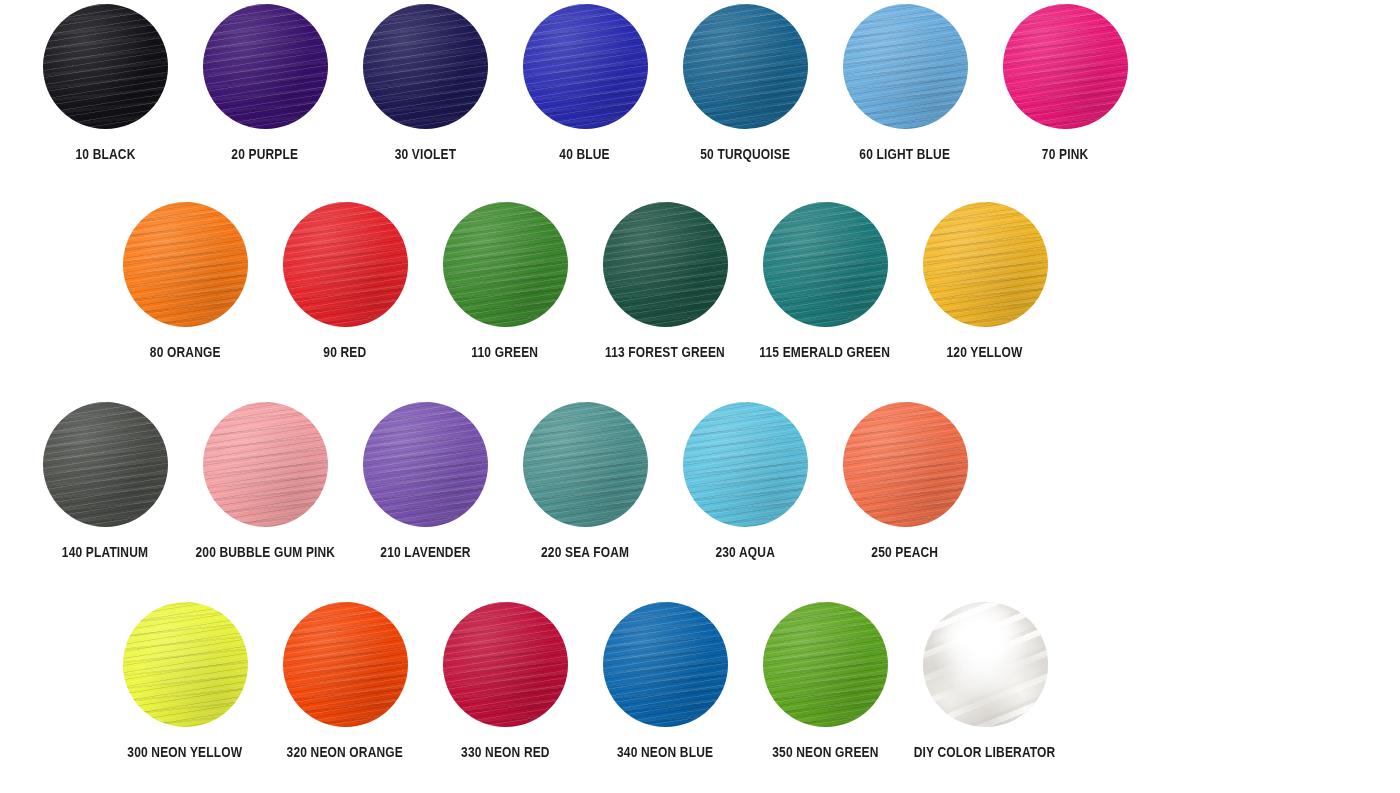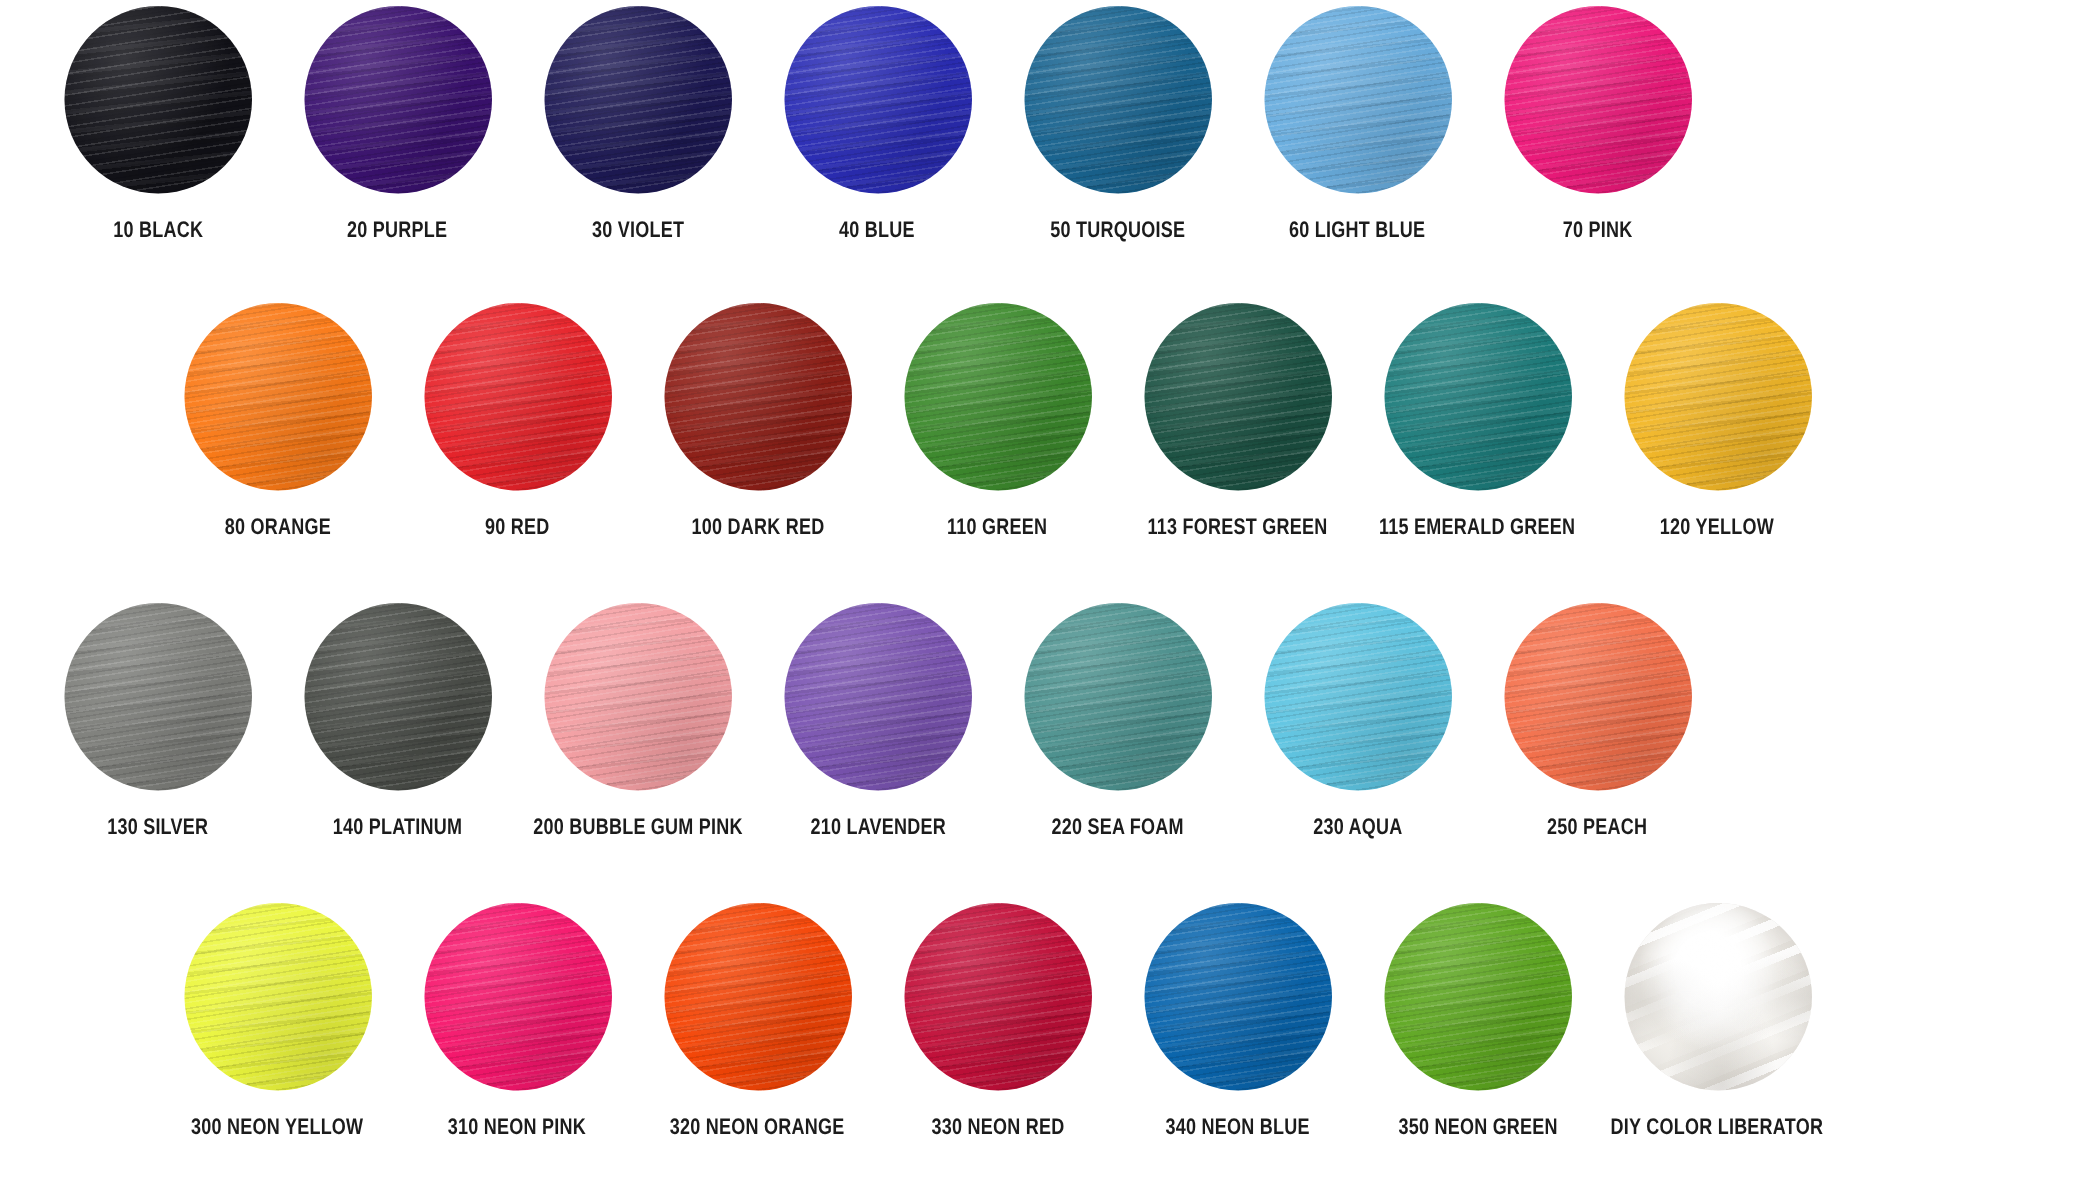--- a/index.html
+++ b/index.html
@@ -208,26 +208,20 @@
         <div class="swatch-label">80 ORANGE</div>
       </div>
       <div class="swatch-cell">
         <div class="swatch-disc-wrap">
           <div class="swatch-disc" style="background: rgb(232, 35, 42);"></div>
         </div>
         <div class="swatch-label">90 RED</div>
       </div>
       <div class="swatch-cell">
         <div class="swatch-disc-wrap">
-          <div class="swatch-disc" style="background: rgb(143, 32, 24);"></div>
-        </div>
-        <div class="swatch-label">100 DARK RED</div>
-      </div>
-      <div class="swatch-cell">
-        <div class="swatch-disc-wrap">
           <div class="swatch-disc" style="background: rgb(62, 139, 46);"></div>
         </div>
         <div class="swatch-label">110 GREEN</div>
       </div>
       <div class="swatch-cell">
         <div class="swatch-disc-wrap">
           <div class="swatch-disc" style="background: rgb(29, 83, 68);"></div>
         </div>
         <div class="swatch-label">113 FOREST GREEN</div>
       </div>
@@ -240,26 +234,20 @@
       <div class="swatch-cell">
         <div class="swatch-disc-wrap">
           <div class="swatch-disc" style="background: rgb(243, 184, 40);"></div>
         </div>
         <div class="swatch-label">120 YELLOW</div>
       </div>
     </div>
   <div class="swatch-row row-3 row-offset-3">
       <div class="swatch-cell">
         <div class="swatch-disc-wrap">
-          <div class="swatch-disc" style="background: rgb(126, 127, 123);"></div>
-        </div>
-        <div class="swatch-label">130 SILVER</div>
-      </div>
-      <div class="swatch-cell">
-        <div class="swatch-disc-wrap">
           <div class="swatch-disc" style="background: rgb(75, 78, 73);"></div>
         </div>
         <div class="swatch-label">140 PLATINUM</div>
       </div>
       <div class="swatch-cell">
         <div class="swatch-disc-wrap">
           <div class="swatch-disc" style="background: rgb(245, 160, 164);"></div>
         </div>
         <div class="swatch-label">200 BUBBLE GUM PINK</div>
       </div>
@@ -290,26 +278,20 @@
     </div>
   <div class="swatch-row row-4 row-offset-4">
       <div class="swatch-cell">
         <div class="swatch-disc-wrap">
           <div class="swatch-disc" style="background: rgb(236, 247, 62);"></div>
         </div>
         <div class="swatch-label">300 NEON YELLOW</div>
       </div>
       <div class="swatch-cell">
         <div class="swatch-disc-wrap">
-          <div class="swatch-disc" style="background: rgb(247, 23, 109);"></div>
-        </div>
-        <div class="swatch-label">310 NEON PINK</div>
-      </div>
-      <div class="swatch-cell">
-        <div class="swatch-disc-wrap">
           <div class="swatch-disc" style="background: rgb(246, 70, 7);"></div>
         </div>
         <div class="swatch-label">320 NEON ORANGE</div>
       </div>
       <div class="swatch-cell">
         <div class="swatch-disc-wrap">
           <div class="swatch-disc" style="background: rgb(195, 16, 58);"></div>
         </div>
         <div class="swatch-label">330 NEON RED</div>
       </div>

